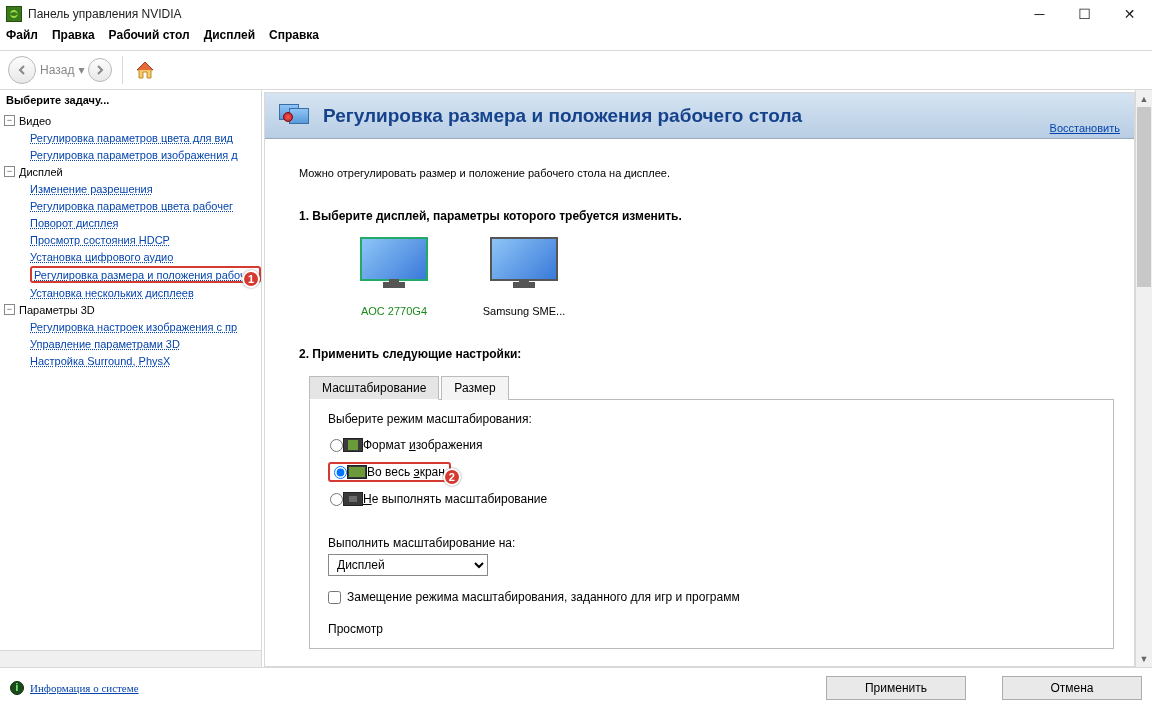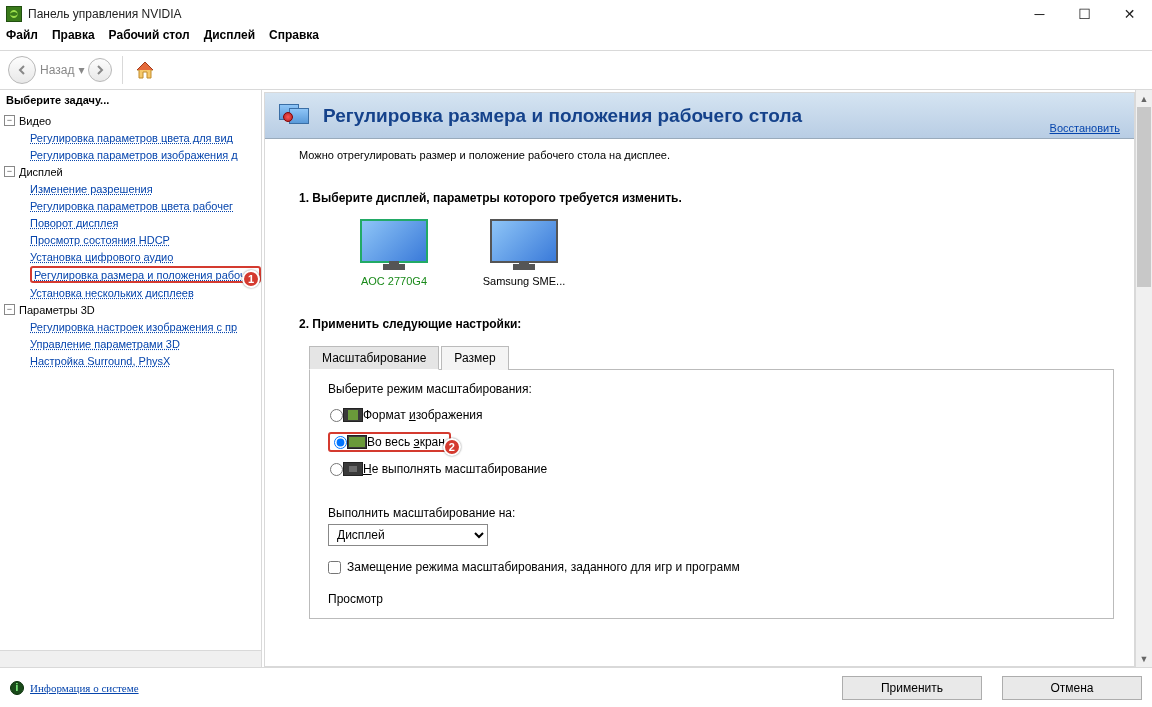--- a/index.html
+++ b/index.html
@@ -45,31 +45,31 @@
 
 .page-header { height: 46px; background: linear-gradient(#d5e4f2, #b8cde4); border-bottom: 1px solid #9ab; display: flex; align-items: center; padding: 0 14px; }
 .page-header .hicon { width: 32px; height: 28px; margin-right: 12px; position: relative; }
 .page-header .hicon .mon { position: absolute; border: 1px solid #3a6ea5; background: linear-gradient(#8ec5f7, #5a9ad9); }
 .page-header .hicon .m1 { width: 20px; height: 16px; top: 2px; left: 0; }
 .page-header .hicon .m2 { width: 20px; height: 16px; top: 6px; left: 10px; }
 .page-header .hicon .dot { position: absolute; width: 10px; height: 10px; border-radius: 50%; background: radial-gradient(#f55, #a22); left: 4px; top: 10px; border: 1px solid #800; }
 .page-header h1 { font-size: 19px; font-weight: bold; color: #15428b; flex: 1; }
 .page-header .restore { font-size: 11px; color: #0645ad; text-decoration: underline; align-self: flex-end; margin-bottom: 4px; }
 
-.page-body { padding: 10px 20px 20px 34px; font-size: 12px; color: #000; }
+.page-body { padding: 28px 20px 20px 34px; font-size: 12px; color: #000; }
 .page-desc { font-size: 11px; margin-bottom: 30px; }
 
 .sect-title { font-weight: bold; font-size: 12px; margin-bottom: 14px; }
 .displays { display: flex; gap: 40px; margin-left: 50px; margin-bottom: 30px; }
 .disp { display: flex; flex-direction: column; align-items: center; width: 90px; }
 .monitor { width: 68px; height: 44px; border: 2px solid #555; background: linear-gradient(135deg, #8ec5f7, #3a7ad9); position: relative; }
 .monitor.sel { border-color: #2a6; }
 .monitor::after { content: ""; position: absolute; bottom: -9px; left: 50%; transform: translateX(-50%); width: 22px; height: 6px; background: #555; }
 .monitor::before { content: ""; position: absolute; bottom: -4px; left: 50%; transform: translateX(-50%); width: 10px; height: 4px; background: #555; }
-.disp-label { font-size: 11px; margin-top: 12px; text-align: right; }
+.disp-label { font-size: 11px; margin-top: 24px; text-align: right; }
 .disp-label.sel { color: #1a8a1a; }
 
 .tabs { display: flex; border-bottom: 1px solid #bbb; margin-left: 10px; }
 .tab { font-size: 12px; padding: 4px 12px; border: 1px solid #bbb; border-bottom: none; background: #fff; margin-right: 2px; position: relative; top: 1px; }
 .tab.active { background: #e5e5e5; border-bottom: 1px solid #fff; }
 .tab.inactive { background: #f4f4f4; }
 
 .tab-body { border: 1px solid #bbb; border-top: none; margin-left: 10px; padding: 12px 18px; }
 .sub-label { font-size: 12px; margin-bottom: 10px; }
 .radio-row { display: flex; align-items: center; gap: 0; margin-bottom: 8px; font-size: 12px; padding: 2px; }
@@ -85,21 +85,21 @@
 .scale-on { margin-top: 28px; font-size: 12px; }
 .scale-on select { width: 160px; height: 22px; font-size: 12px; margin-top: 4px; border: 1px solid #888; background: #fff; padding: 0 4px; }
 .override { margin-top: 14px; display: flex; align-items: center; gap: 6px; font-size: 12px; }
 .override input { width: 13px; height: 13px; }
 .preview-lbl { margin-top: 18px; font-size: 12px; }
 
 .footer { height: 40px; border-top: 1px solid #d9d9d9; display: flex; align-items: center; padding: 0 10px; background: #fff; }
 .sysinfo { display: flex; align-items: center; gap: 6px; font-size: 11px; }
 .sysinfo .ic { width: 14px; height: 14px; border-radius: 50%; background: #1a4a1a; color: #8f8; font-size: 10px; display: flex; align-items: center; justify-content: center; font-weight: bold; border: 1px solid #083008; }
 .sysinfo a { color: #0645ad; text-decoration: underline; font-family: Liberation Serif, serif; }
-.footer-btns { margin-left: auto; display: flex; gap: 20px; }
+.footer-btns { margin-left: auto; display: flex; gap: 36px; }
 .footer-btns button { width: 140px; height: 24px; font-size: 12px; background: #e9e9e9; border: 1px solid #adadad; }
 
 </style>
 </head>
 <body>
 
 <div class="titlebar">
   <div class="app-icon">
     <svg viewBox="0 0 10 10">
         <path d="M5 1 C2 1 1 4 1 5 C1 4 3 3 5 3 C7 3 9 5 9 5 C9 5 7 7 5 7 C3 7 1 6 1 5 C1 7 3 9 5 9 C8 9 9 5 9 5 C9 5 8 1 5 1 Z" fill="#9bde4a"></path>

